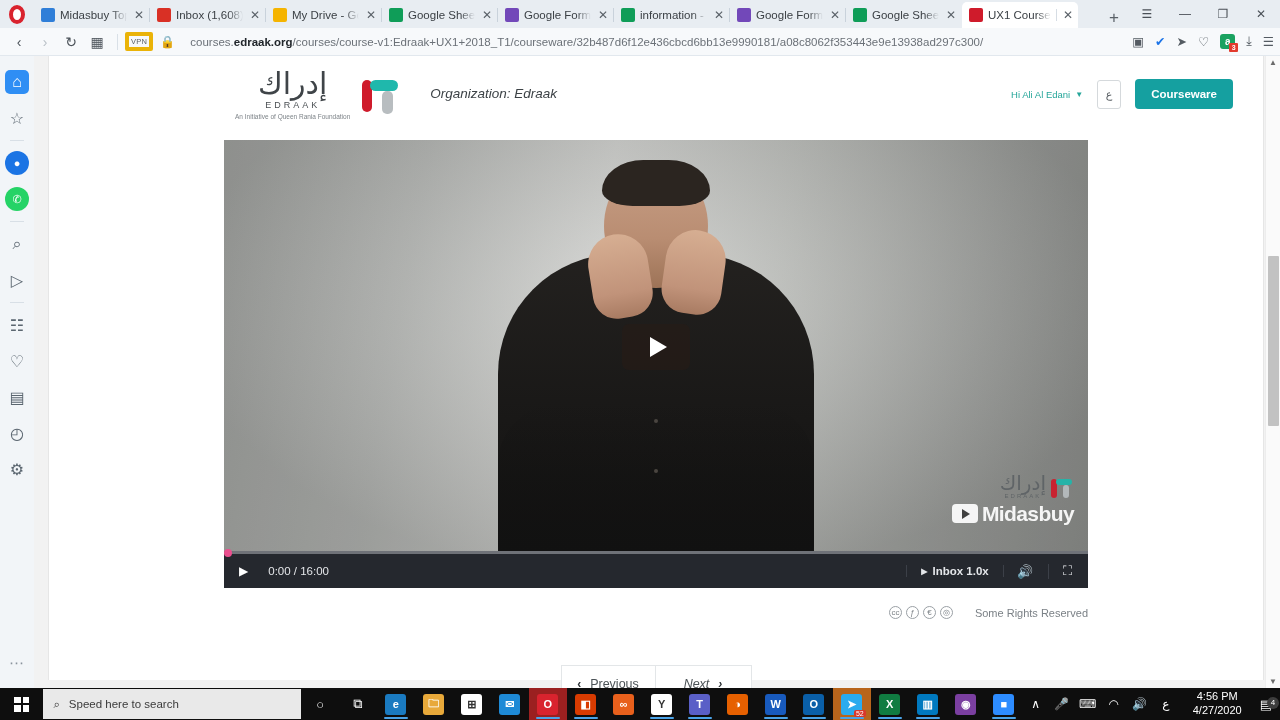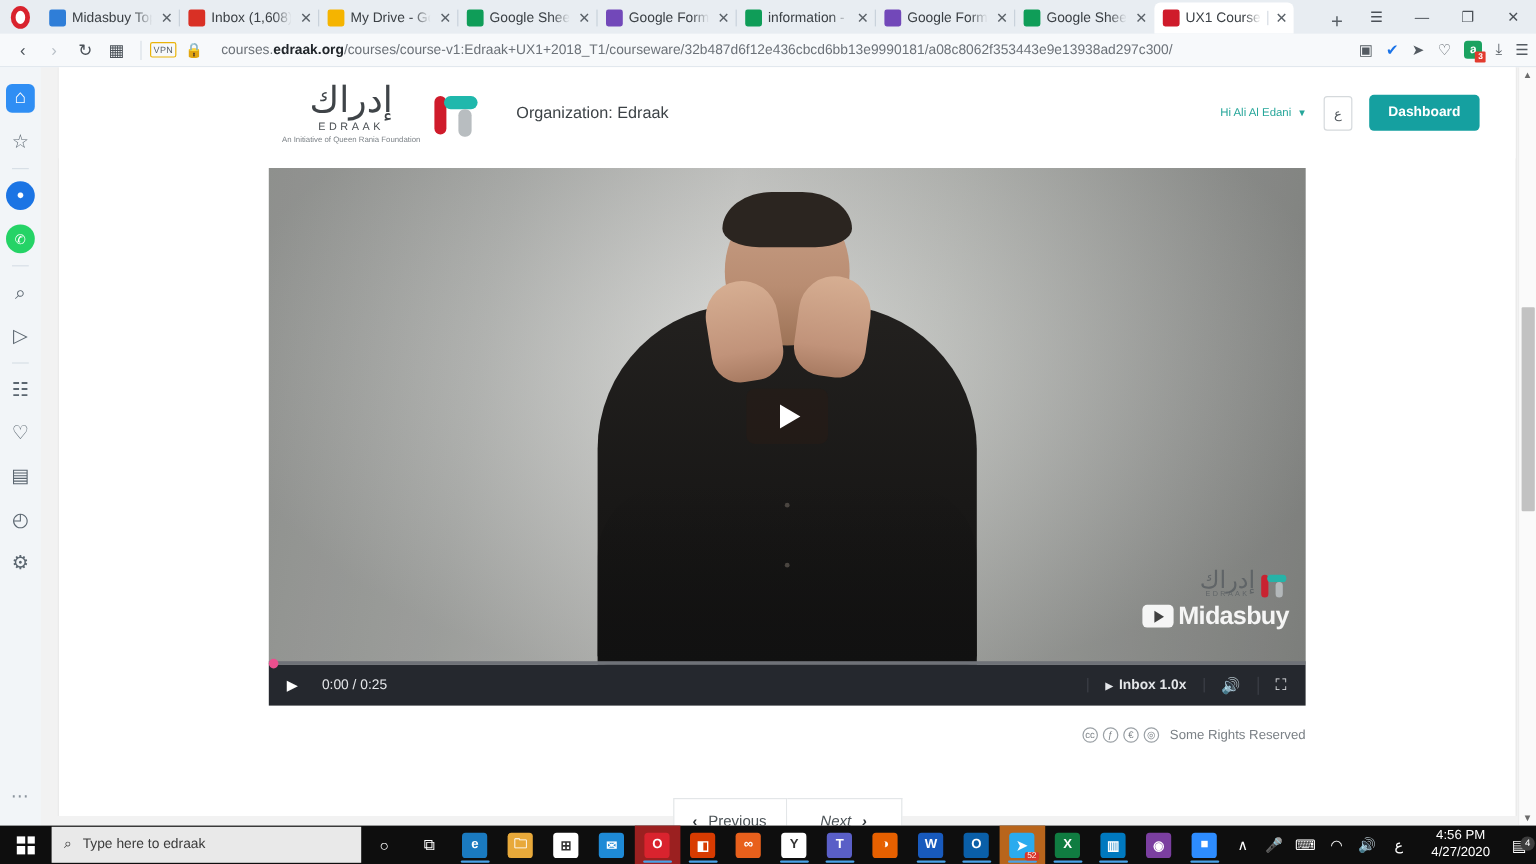--- a/index.html
+++ b/index.html
@@ -64,21 +64,21 @@
   .toolbar {
     height: 28px; display: flex; align-items: center;
     background: #f7f9fb; padding: 0 6px;
     border-bottom: 1px solid #e2e8ee;
   }
   .navbtn { width: 26px; text-align: center; font-size: 14px; color: #4a5158; }
   .navbtn.dim { color: #b9c0c7; }
   .tb-sep { width: 1px; height: 16px; background: #d9e0e7; margin: 0 7px; }
   .vpn-badge {
     font-size: 7.5px; letter-spacing: .3px; color: #5a6168;
-    border: 1px solid #eab308; border-radius: 2px; padding: 1px 2px;
+    border: 4px solid #eab308; border-radius: 2px; padding: 1px 2px;
     font-family: "Liberation Sans", sans-serif;
   }
   .lock { color: #1aa260; font-size: 12px; margin-left: 7px; }
   .urlbox {
     flex: 1 1 auto; min-width: 0; font-size: 11.5px; color: #6b7178;
     padding-left: 15px; white-space: nowrap; overflow: hidden;
   }
   .urlbox b { color: #21262b; font-weight: 700; }
   .tb-right { display: flex; align-items: center; gap: 11px; padding-left: 10px; }
   .tb-right .ic { font-size: 12.5px; color: #545b62; position: relative; }
@@ -134,21 +134,21 @@
   }
   .en-logo { font-size: 9px; letter-spacing: 3px; color: #4a4f53; margin-top: 1px; }
   .tag-logo { font-size: 6.5px; color: #7d8388; margin-top: 3px; }
   .r-mark { position: relative; width: 42px; height: 40px; }
   .r-mark i { position: absolute; display: block; }
   .r-stem { left: 2px; top: 6px; width: 10px; height: 32px; border-radius: 5px; background: #cf1b2b; }
   .r-arm  { left: 10px; top: 6px; width: 28px; height: 11px; border-radius: 6px; background: #1fb8ac; }
   .r-leg  { left: 22px; top: 17px; width: 11px; height: 23px; border-radius: 5px; background: #b8bdc0; transform: rotate(0deg); }
   .course-title { margin-left: 28px; line-height: 1.45; }
   .course-title .t1 { font-size: 13.5px; color: #3c4246; }
-  .course-title .t2 { font-size: 13.5px; color: #3c4246; }
+  .course-title .t2 { font-size: 13.5px; color: #3c4246; font-style: italic; }
   .hdr-right { margin-left: auto; display: flex; align-items: center; gap: 14px; }
   .hi-user { font-size: 9.5px; color: #26a69a; display: flex; align-items: center; gap: 5px; }
   .caret { font-size: 8px; }
   .lang-box {
     width: 24px; height: 29px; border: 1px solid #d5d9dc; border-radius: 3px;
     display: flex; align-items: center; justify-content: center;
     font-size: 11px; color: #555b60;
   }
   .dash-btn {
     background: #15a0a0; color: #fff; font-size: 11.5px; font-weight: 700;
@@ -271,21 +271,21 @@
     width: 864px; margin: 18px auto 0 auto;
     display: flex; justify-content: flex-end; align-items: center; gap: 4px;
     font-size: 11px; color: #7b8186;
   }
   .cc-ic {
     width: 13px; height: 13px; border-radius: 50%;
     border: 1px solid #9aa0a5; color: #7b8186;
     font-size: 8px; display: flex; align-items: center; justify-content: center;
     line-height: 1;
   }
-  .rights .lbl { margin-left: 5px; }
+  .rights .lbl { margin-left: 18px; }
 
   .nav-row { display: flex; justify-content: center; margin-top: 46px; }
   .seq-nav { display: flex; }
   .seq-btn {
     position: relative; width: 95px; height: 38px;
     background: #fff; border: 1px solid #e3e6e8;
     display: flex; align-items: center; justify-content: center; gap: 9px;
     font-size: 12.5px; color: #4c5357;
   }
   .seq-btn.next { border-left: none; width: 96px; font-style: italic; }
@@ -491,21 +491,21 @@
           </div>
           <div class="course-title">
             <div class="t2">Organization: Edraak</div>
           </div>
           <div class="hdr-right">
             <div class="hi-user">
               <span>Hi Ali Al Edani</span>
               <span class="caret">▼</span>
             </div>
             <div class="lang-box">ع</div>
-            <div class="dash-btn">Dashboard</div>
+            <div class="dash-btn">Courseware</div>
           </div>
         </div>
 
         <div class="content">
 
           <div class="video-wrap">
             <div class="vbg"></div>
             <div class="person">
               <div class="torso"></div>
               <div class="shoulders"></div>
@@ -539,21 +539,21 @@
                 <span class="yt-word">Midasbuy</span>
               </div>
             </div>
           </div>
 
           <div class="vcontrols">
             <div class="vprogress">
                 <div class="knob"></div>
               </div>
             <div class="vc-play">▶</div>
-            <div class="vc-time">0:00 / 0:25</div>
+            <div class="vc-time">0:00 / 16:00</div>
             <div class="vc-right">
               <div class="vc-speed">
                 <span class="car">▶</span>
                 <span>Inbox 1.0x</span>
               </div>
               <div class="vc-ic">🔊</div>
               <div class="vc-ic last">⛶</div>
             </div>
           </div>
 
@@ -593,21 +593,21 @@
     <div class="start">
       <span class="win-logo">
           <i></i>
           <i></i>
           <i></i>
           <i></i>
         </span>
     </div>
     <div class="searchbox">
       <span>⌕</span>
-      <span>Type here to edraak</span>
+      <span>Speed here to search</span>
     </div>
     <div class="tb-ic">○</div>
     <div class="tb-ic">⧉</div>
     <div id="tb-apps" style="display:flex;align-items:center">
         <div class="tb-app">
           <span class="g" style="background: rgb(26, 122, 192);">e</span>
           <span class="uline"></span>
         </div>
         <div class="tb-app">
           <span class="g" style="background: rgb(232, 169, 58);">🗀</span>

